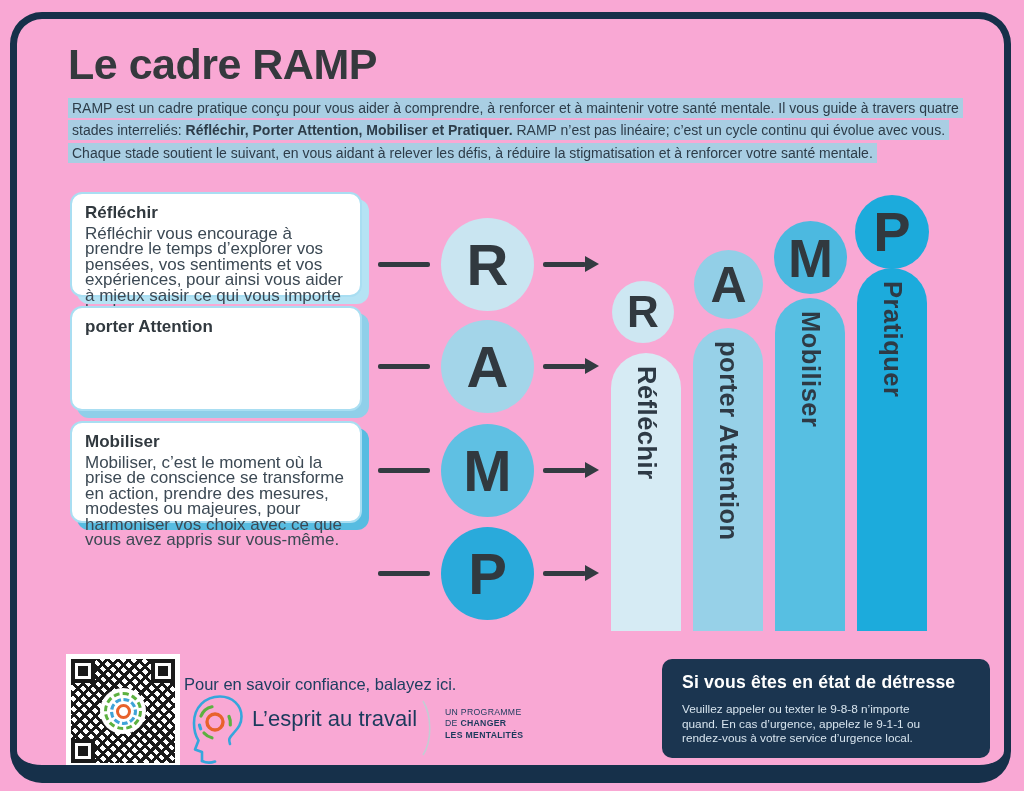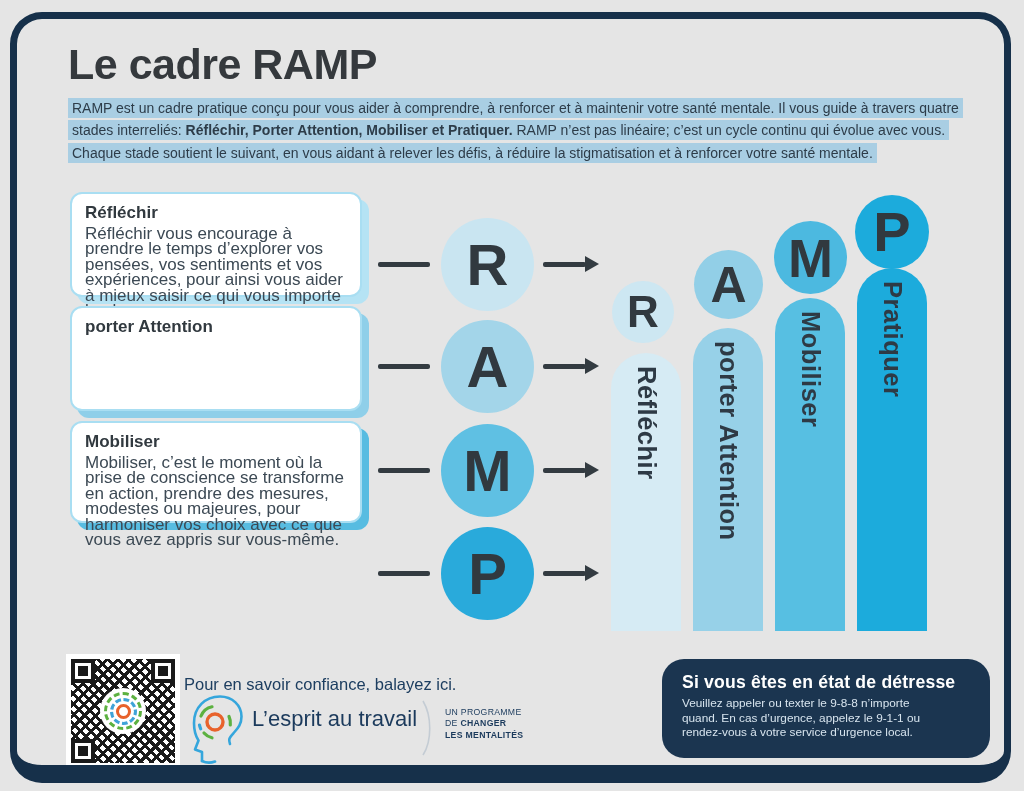--- a/index.html
+++ b/index.html
@@ -1,16 +1,16 @@
 <!DOCTYPE html>
 <html><head>
 <meta charset="utf-8">
 <style>
   html,body{margin:0;padding:0;background:#fff;}
-  .poster{position:relative;width:1024px;height:791px;background:#e5e5e5;overflow:hidden;
+  .poster{position:relative;width:1024px;height:791px;background:#f9a8d4;overflow:hidden;
           font-family:"Liberation Sans", sans-serif;}
   .frame{position:absolute;left:10px;top:12px;width:1001px;height:771px;box-sizing:border-box;
          border:7px solid #16304a;border-bottom-width:18px;border-radius:32px;pointer-events:none;z-index:5;}
 
   .title{position:absolute;left:68px;top:40px;margin:0;font-size:43px;font-weight:bold;
          color:#35393d;letter-spacing:-0.5px;z-index:2;}
 
   .intro{position:absolute;left:68px;top:97px;width:892px;margin:0;font-size:14px;
          line-height:22.4px;color:#2d3c49;z-index:2;}
   .intro .hl{background:#a9cee3;padding:2px 4px;box-decoration-break:clone;-webkit-box-decoration-break:clone;}
@@ -67,23 +67,23 @@
 
   .qr-caption{position:absolute;left:184px;top:675px;font-size:16.5px;color:#1d3e60;z-index:2;}
   .head-logo{position:absolute;left:186px;top:692px;z-index:2;}
   .brand-name{position:absolute;left:252px;top:706px;font-size:22px;font-weight:normal;color:#1b3a5c;z-index:2;}
   .divider{position:absolute;left:420px;top:699px;z-index:2;}
   .program{position:absolute;left:445px;top:707px;font-size:8.7px;line-height:11.3px;
            color:#1b3a5c;letter-spacing:0.3px;z-index:2;}
   .program b{font-weight:bold;}
 
   .distress{position:absolute;left:662px;top:659px;width:328px;height:99px;box-sizing:border-box;
-            background:#1b3550;border-radius:22px;padding:13px 20px;z-index:2;}
+            background:#1b3550;border-radius:10px;padding:13px 20px;z-index:2;}
   .distress h2{margin:0;font-size:17.6px;color:#ffffff;letter-spacing:0.2px;}
-  .distress p{margin:3px 0 0;width:256px;font-size:11.8px;line-height:14.6px;color:#d7e4ee;}
+  .distress p{margin:9px 0 0;width:256px;font-size:11.8px;line-height:14.6px;color:#d7e4ee;}
 </style>
 </head>
 <body>
 
 <div class="poster">
   <div class="frame"></div>
 
   <h1 class="title">Le cadre RAMP</h1>
 
   <p class="intro"><span class="hl"><span>RAMP est un cadre pratique conçu pour vous aider à comprendre, à renforcer et à maintenir votre santé mentale. Il vous guide à travers quatre stades interreliés: </span><b>Réfléchir, Porter Attention, Mobiliser et Pratiquer.</b><span> RAMP n’est pas linéaire; c’est un cycle continu qui évolue avec vous. Chaque stade soutient le suivant, en vous aidant à relever les défis, à réduire la stigmatisation et à renforcer votre santé mentale.</span></span></p>

